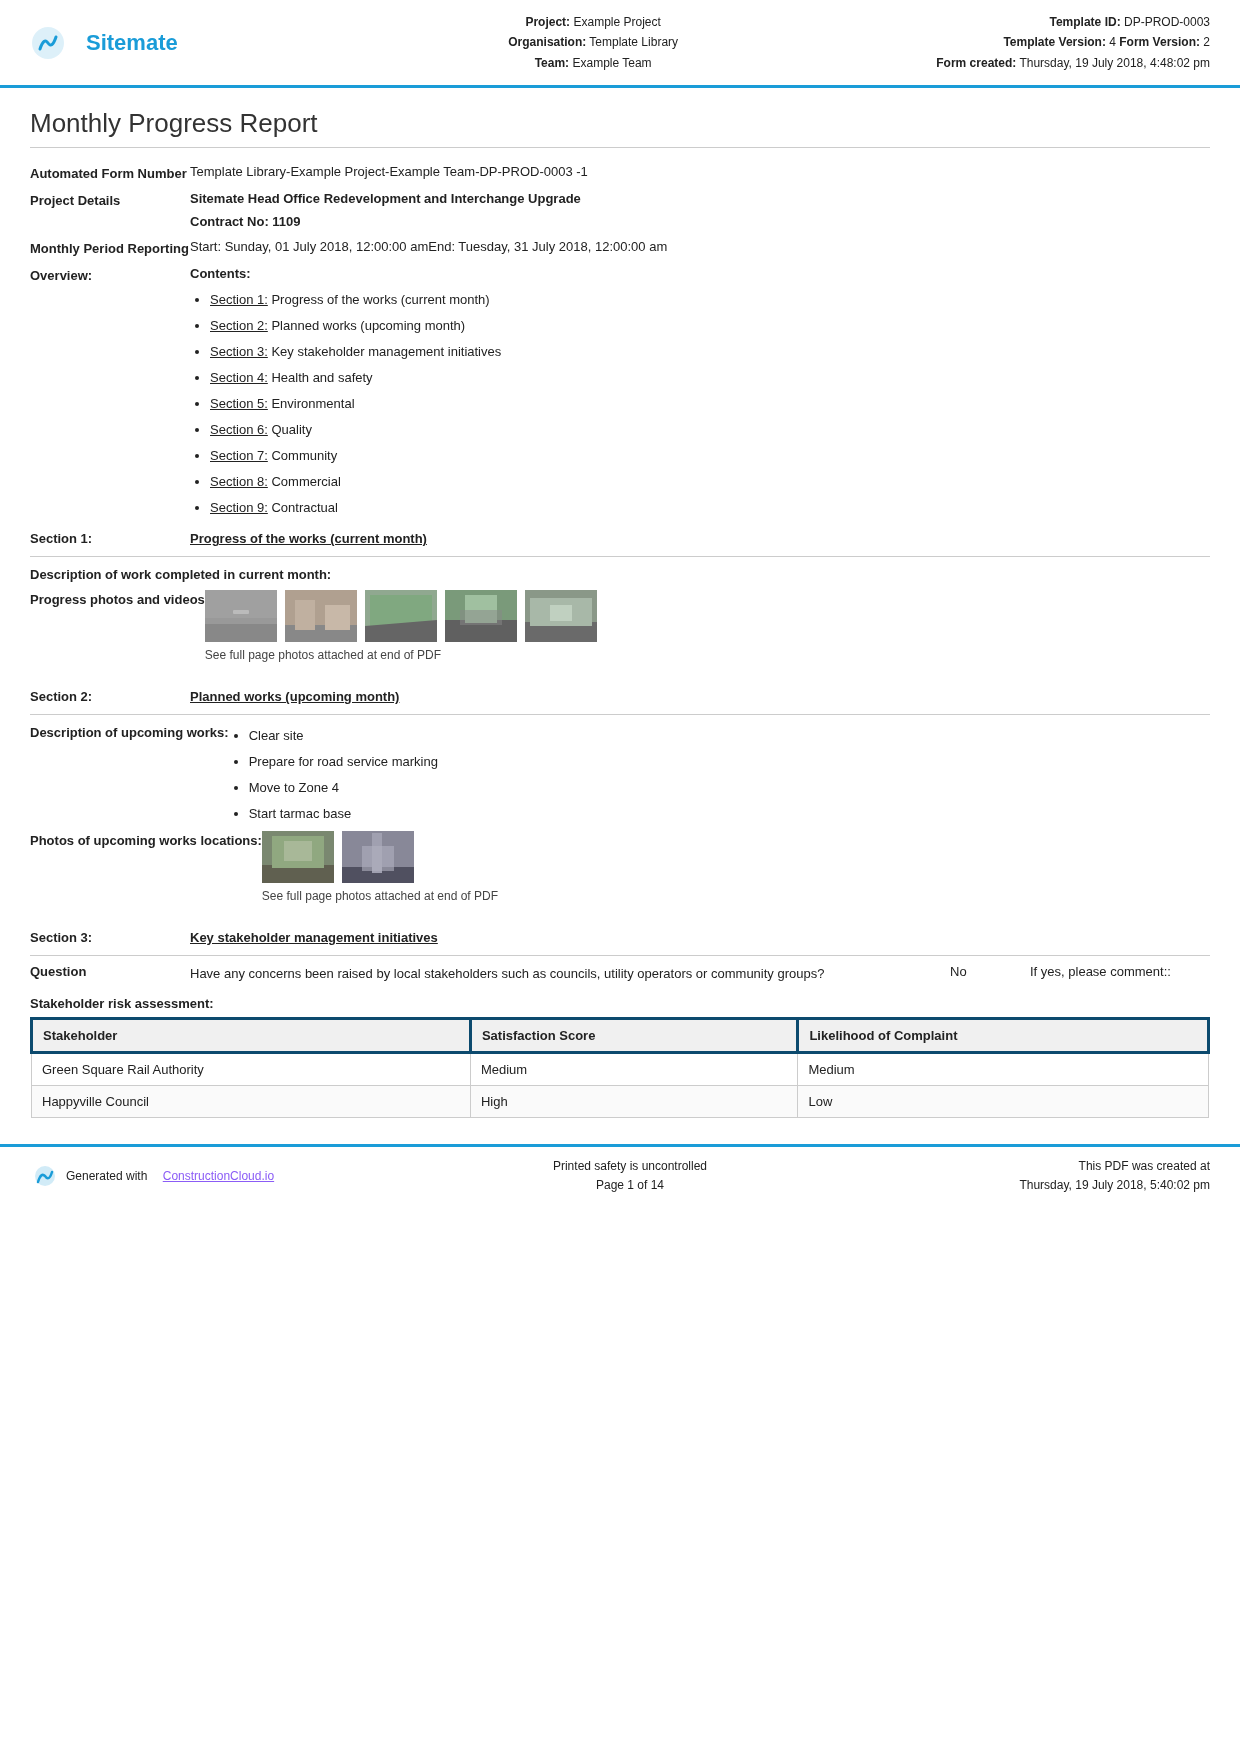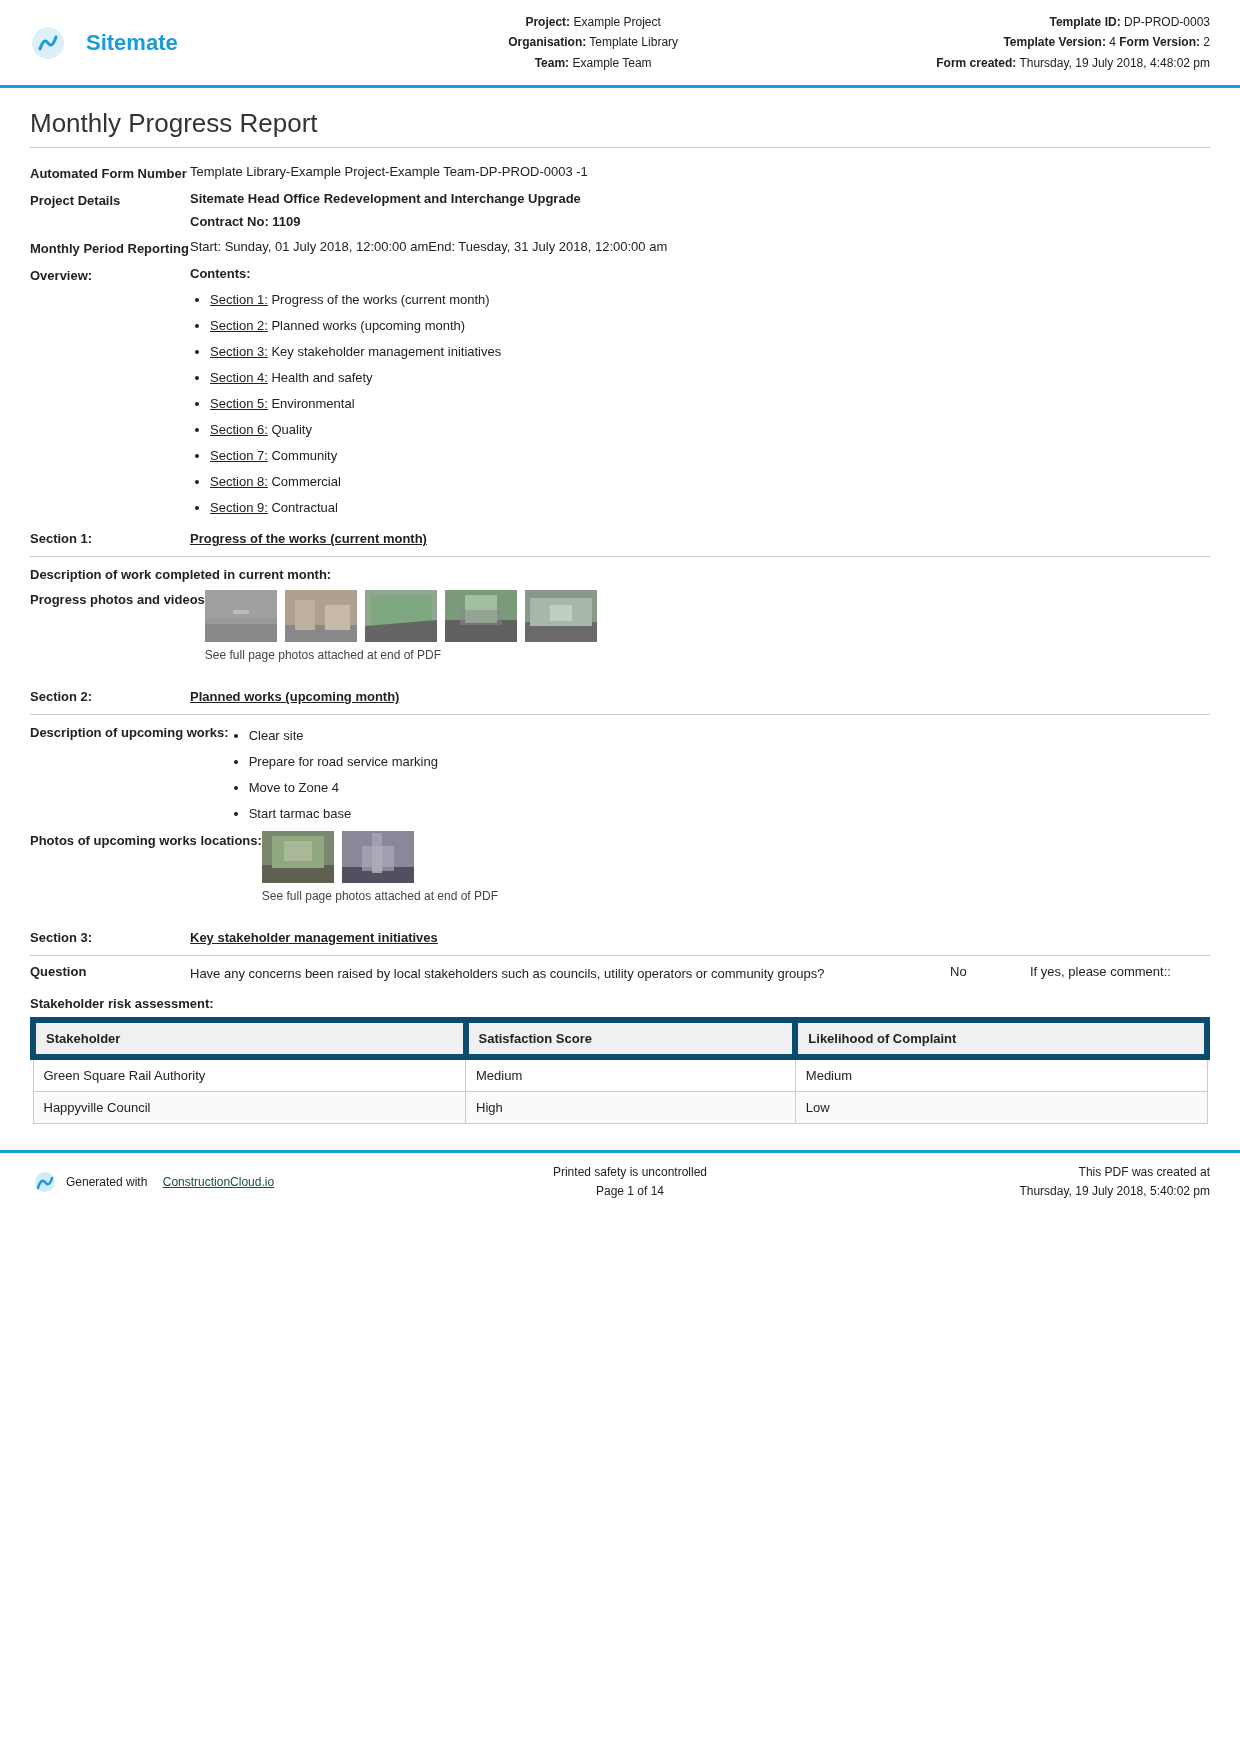--- a/index.html
+++ b/index.html
@@ -62,28 +62,28 @@
     .question-content { flex: 1; display: flex; gap: 20px; align-items: flex-start; }
     .question-text { flex: 1; font-size: 13px; line-height: 1.5; }
     .question-no { font-size: 13px; min-width: 60px; }
     .question-ifyes { font-weight: normal; font-size: 13px; min-width: 180px; }
 
     
     .stakeholder-title { font-weight: bold; font-size: 13px; margin: 12px 0 6px 0; }
 
     
     table { width: 100%; border-collapse: collapse; font-size: 13px; }
-    table th { background: #f0f0f0; font-weight: bold; padding: 8px 10px; border: 6px solid #0c4a6e; text-align: left; }
+    table th { background: #f0f0f0; font-weight: bold; padding: 8px 10px; border: 3px solid #0c4a6e; text-align: left; }
     table td { padding: 8px 10px; border: 1px solid #ccc; }
     table tr:nth-child(even) td { background: #fafafa; }
 
     
     .footer { display: flex; align-items: center; padding: 10px 30px; border-top: 3px solid #1a9cd8; margin-top: 16px; }
     .footer-left { display: flex; align-items: center; gap: 6px; font-size: 12px; min-width: 280px; }
-    .footer-left a { color: #14532d; text-decoration: underline; }
+    .footer-left a { color: #8b5cf6; text-decoration: underline; }
     .footer-center { flex: 1; text-align: center; font-size: 12px; line-height: 1.6; }
     .footer-right { font-size: 12px; text-align: right; min-width: 260px; line-height: 1.6; }
     .footer-logo { width: 30px; height: 24px; }
 
     .divider { border: none; border-top: 1px solid #ccc; margin: 8px 0; }
 
     .spacer { height: 10px; }
   </style>
 </head>
 <body>

